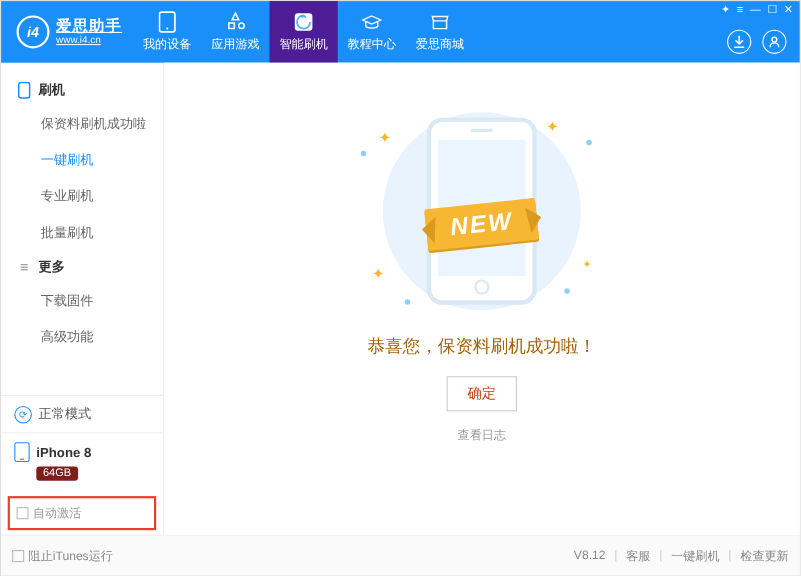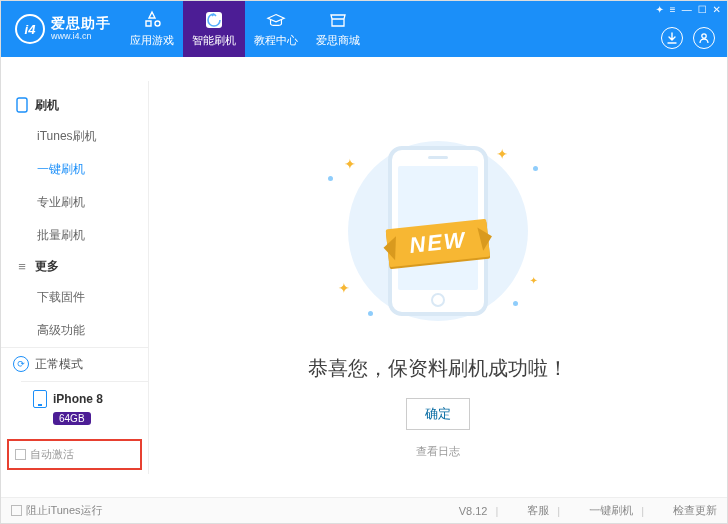--- a/index.html
+++ b/index.html
@@ -3,47 +3,47 @@
 <meta charset="utf-8">
 <style>
   * { box-sizing: border-box; margin: 0; padding: 0; font-family: "Microsoft YaHei", sans-serif; }
   body { width: 728px; height: 524px; overflow: hidden; background: #fff; }
   .app { width: 728px; height: 524px; display: flex; flex-direction: column; border: 1px solid #ddd; }
 
   
   .header { height: 56px; background: #1b8ff9; display: flex; align-items: center; color: #fff; position: relative; }
   .logo-wrap { display: flex; align-items: center; padding: 0 10px 0 14px; }
   .logo-circle { width: 30px; height: 30px; border: 2px solid #fff; border-radius: 50%; display:flex; align-items:center; justify-content:center; font-weight:bold; font-size:13px; color:#fff; font-style:italic;}
-  .logo-text { margin-left: 6px; display:flex; flex-direction:column; line-height:1.1;}
+  .logo-text { margin-left: 6px; display:flex; flex-direction:column; line-height:1.1;text-decoration:underline;}
   .logo-text .cn { font-size: 14px; font-weight: bold; letter-spacing:1px;}
   .logo-text .url { font-size: 9px; opacity: .9; }
   .nav { display:flex; height:100%; }
   .nav-item { width:62px; display:flex; flex-direction:column; align-items:center; justify-content:center; font-size:11px; cursor:pointer; gap:3px; }
   .nav-item.active { background:#4c1d95; }
   .nav-item .ico { width:20px; height:20px; display:flex; align-items:center; justify-content:center;}
   .win-controls { position:absolute; top:4px; right:6px; display:flex; gap:6px; }
   .win-controls span { font-size:10px; cursor:pointer; opacity:.95; line-height:1;}
   .header-right { position:absolute; right:12px; bottom:8px; display:flex; gap:10px; }
   .circ { width:22px; height:22px; border:1.5px solid #fff; border-radius:50%; display:flex; align-items:center; justify-content:center; font-size:12px; cursor:pointer;}
 
   
-  .body { flex:1; display:flex; min-height:0;align-items:center; }
+  .body { flex:1; display:flex; min-height:0; }
   .sidebar { width:148px; border-right:1px solid #eee; display:flex; flex-direction:column; font-size:12px; color:#555; }
   .sb-scroll { flex:1; overflow:auto; padding-top:10px;}
   .sb-group-title { display:flex; align-items:center; gap:6px; padding:6px 14px; color:#333; font-weight:bold;}
   .sb-group-title .gico { width:14px; height:14px; display:flex; align-items:center; justify-content:center; color:#1b8ff9; font-size:13px;}
   .sb-item { padding:8px 14px 8px 36px; cursor:pointer; color:#666; }
   .sb-item.active { color:#1b8ff9; }
   .mode-box { border-top:1px solid #eee; padding:8px 12px; display:flex; align-items:center; gap:6px;}
   .mode-box .mico { width:16px; height:16px; border:1.5px solid #1b8ff9; border-radius:50%; display:flex; align-items:center; justify-content:center; font-size:9px; color:#1b8ff9;}
-  .device-box { border-top:1px solid #eee; padding:8px 12px 10px;margin-left:20px; }
+  .device-box { border-top:1px solid #eee; padding:8px 12px 10px; }
   .device-row { display:flex; align-items:center; gap:6px; color:#333; font-weight:bold;}
   .device-row .pico { width:14px; height:18px; border:1.5px solid #1b8ff9; border-radius:2px; position:relative;}
   .device-row .pico::after { content:""; position:absolute; bottom:1px; left:50%; transform:translateX(-50%); width:4px; height:1.5px; background:#1b8ff9;}
-  .badge { display:inline-block; margin-top:4px; margin-left:20px; font-size:10px; color:#fff; background:#4c1d95; border-radius:3px; padding:1px 6px;}
+  .badge { display:inline-block; margin-top:4px; margin-left:20px; font-size:10px; color:#fff; background:#7f1d1d; border-radius:3px; padding:1px 6px;}
   .checkrow { border:2px solid #e74030; margin:4px 6px 4px 6px; padding:6px 6px; display:flex; align-items:center;}
   .chk { display:flex; align-items:center; gap:4px; color:#999; font-size:11px; cursor:pointer;}
   .chk .box { width:11px; height:11px; border:1px solid #bbb; display:inline-block;}
 
   .main { flex:1; display:flex; flex-direction:column; align-items:center; position:relative; background:#fff;}
   .illus { margin-top:40px; width:260px; height:190px; position:relative; display:flex; align-items:center; justify-content:center;}
   .bgcircle { width:180px; height:180px; background:#e8f3fd; border-radius:50%; position:absolute; top:5px;}
   .phone { position:relative; width:100px; height:170px; background:#fff; border:4px solid #d9e8f5; border-radius:14px; z-index:2; box-shadow: inset 0 0 0 1px #fff;}
   .phone::before { content:""; position:absolute; top:6px; left:50%; transform:translateX(-50%); width:20px; height:3px; background:#d9e8f5; border-radius:2px;}
   .phone::after { content:""; position:absolute; bottom:5px; left:50%; transform:translateX(-50%); width:10px; height:10px; border:2px solid #d9e8f5; border-radius:50%;}
@@ -51,47 +51,56 @@
   .ribbon { position:absolute; z-index:3; left:50%; top:88px; transform:translateX(-50%) rotate(-6deg);}
   .ribbon .band { background:#f7b733; color:#fff; font-weight:900; font-size:22px; letter-spacing:2px; padding:6px 22px; border-radius:2px; box-shadow:0 2px 0 #d99a1e; font-style:italic;}
   .ribbon .tail-l,.ribbon .tail-r { position:absolute; top:6px; width:0; height:0; border:12px solid transparent;}
   .ribbon .tail-l { left:-16px; border-right-color:#d99a1e; transform:rotate(8deg);}
   .ribbon .tail-r { right:-16px; border-left-color:#d99a1e; transform:rotate(-8deg);}
   .star { position:absolute; color:#f7b733; font-size:14px;}
   .star.s1 { top:20px; left:36px;} .star.s2 { top:10px; right:60px;} .star.s3 { bottom:30px; left:30px;} .star.s4 { bottom:40px; right:30px; font-size:10px;}
   .dot { position:absolute; width:5px; height:5px; background:#8fcdfb; border-radius:50%;}
   .dot.d1{top:40px; left:20px;} .dot.d2{top:30px; right:30px;} .dot.d3{bottom:20px; right:50px;} .dot.d4{bottom:10px; left:60px;}
 
-  .success-text { margin-top:29px; font-size:20px; color:#404040; }
-  .ok-btn { margin-top:16px; padding:6px 18px; font-size:13px; background:#fff; border:1px solid #ccc; cursor:pointer; color:#0369a1;}
+  .success-text { margin-top:18px; font-size:16px; color:#a16207; }
+  .ok-btn { margin-top:16px; padding:6px 18px; font-size:13px; background:#fff; border:1px solid #ccc; cursor:pointer; color:#c2410c;}
   .viewlog { margin-top:14px; font-size:11px; color:#999; cursor:pointer;}
 
-  .footer { height:26px; border-top:1px solid #eee; background:#fafafa; display:flex; align-items:center; font-size:11px; color:#888; padding:0 10px;}
+  .footer { height:37px; border-top:1px solid #eee; background:#fafafa; display:flex; align-items:center; font-size:11px; color:#888; padding:0 10px;}
   .footer .fl { display:flex; align-items:center; gap:4px; cursor:pointer;}
   .footer .box { width:11px; height:11px; border:1px solid #bbb; display:inline-block;}
   .footer .fr { margin-left:auto; display:flex; align-items:center; gap:8px;}
   .footer .sep { color:#ccc;}
-  .footer .lk { cursor:pointer;margin-left:21px;}
+  .footer .lk { cursor:pointer;}
 
   svg { display:block;}
 </style>
 </head>
 <body>
 
 <div class="app">
 
   <div class="header">
     <div class="logo-wrap">
       <div class="logo-circle">i4</div>
       <div class="logo-text">
         <span class="cn">爱思助手</span>
         <span class="url">www.i4.cn</span>
       </div>
     </div>
     <div class="nav">
+      <div class="nav-item">
+        <span class="ico">
+            <svg width="16" height="20" viewBox="0 0 16 20">
+              <rect x="1" y="1" width="14" height="18" rx="2" fill="none" stroke="#fff" stroke-width="1.5"></rect>
+              <circle cx="8" cy="16" r="1" fill="#fff"></circle>
+            </svg>
+          </span>
+        <span>我的设备</span>
+      </div>
       <div class="nav-item">
         <span class="ico">
             <svg width="20" height="20" viewBox="0 0 20 20">
               <path d="M10 2 L13 8 H7 Z M4 11 H9 V16 H4 Z M13 13.5 a2.5 2.5 0 1 0 5 0 a2.5 2.5 0 1 0 -5 0" fill="none" stroke="#fff" stroke-width="1.4"></path>
             </svg>
           </span>
         <span>应用游戏</span>
       </div>
       <div class="nav-item active">
         <span class="ico">
@@ -147,21 +156,21 @@
     <div class="sidebar">
       <div class="sb-scroll">
         <div class="sb-group-title">
           <span class="gico">
               <svg width="12" height="16" viewBox="0 0 12 16">
                 <rect x="1" y="1" width="10" height="14" rx="2" fill="none" stroke="#1b8ff9" stroke-width="1.4"></rect>
               </svg>
             </span>
           <span>刷机</span>
         </div>
-        <div class="sb-item">iTunes刷机</div>
+        <div class="sb-item">保资料刷机成功啦</div>
         <div class="sb-item active">一键刷机</div>
         <div class="sb-item">专业刷机</div>
         <div class="sb-item">批量刷机</div>
 
         <div class="sb-group-title">
           <span class="gico" style="color:#888;">≡</span>
           <span>更多</span>
         </div>
         <div class="sb-item">下载固件</div>
         <div class="sb-item">高级功能</div>

